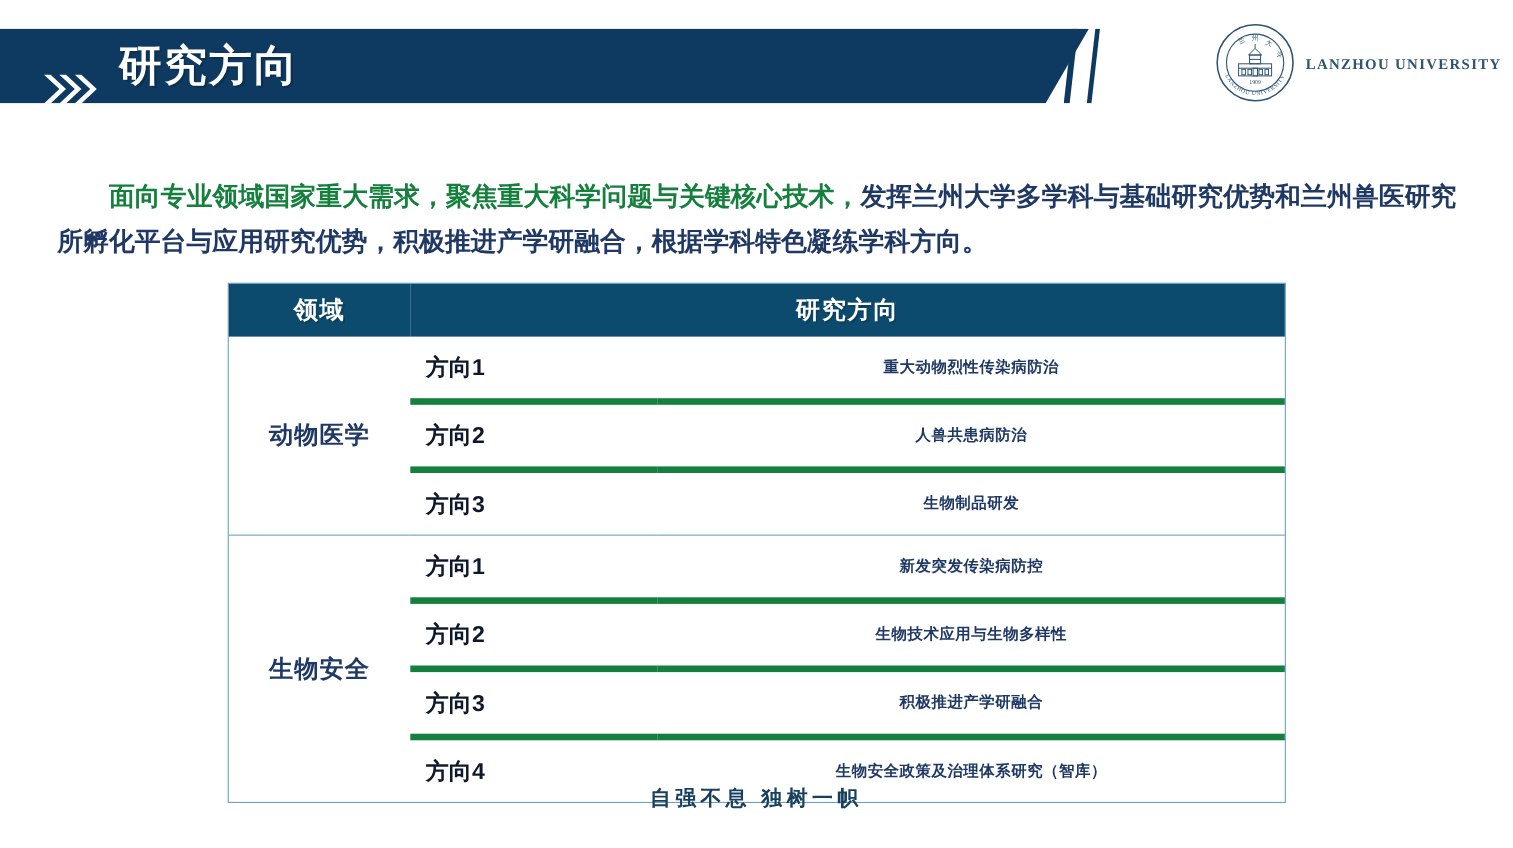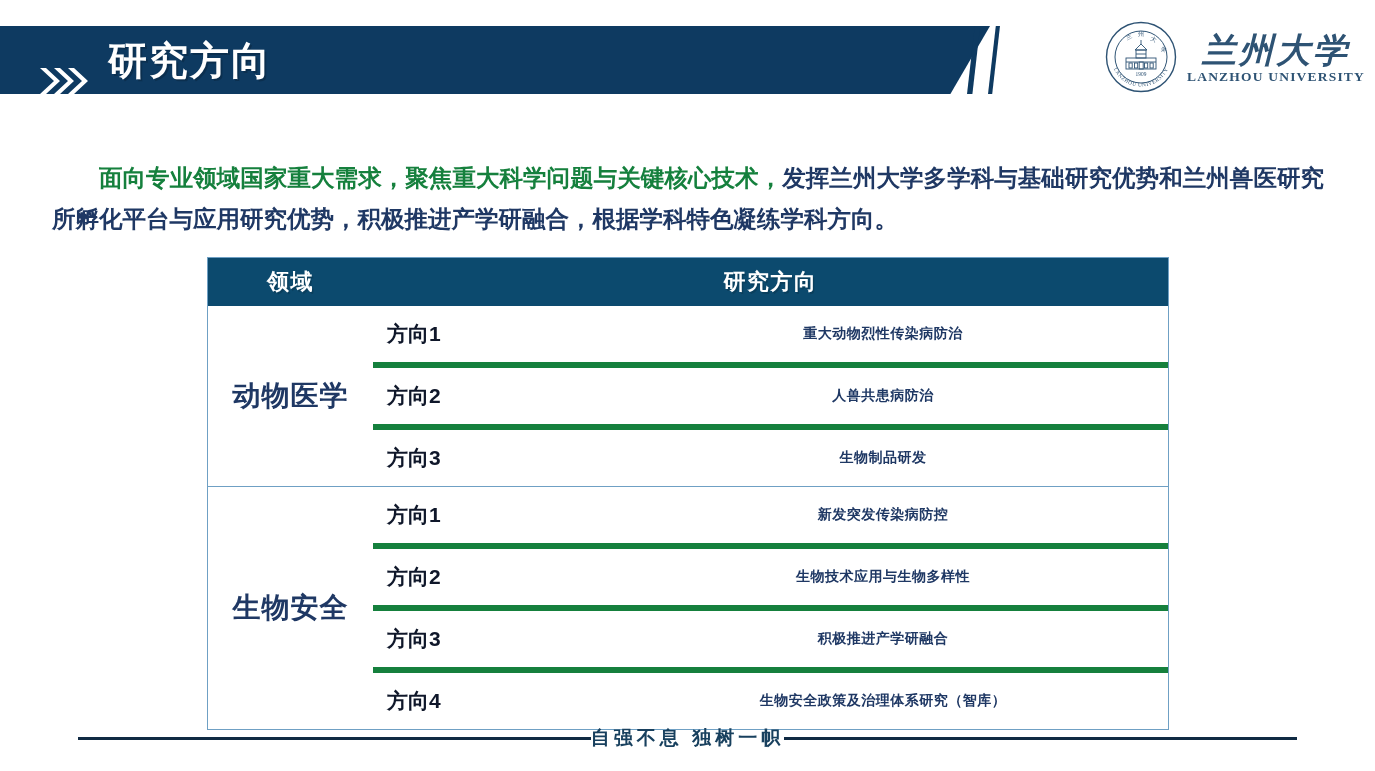--- a/index.html
+++ b/index.html
@@ -154,21 +154,21 @@
     font-weight: bold;
     height: 48px;
     letter-spacing: 1.5px;
     text-shadow: 1.5px 1.5px 0 rgba(0,0,0,0.15);
   }
   .col-field  { width: 165px; }
   .col-dirno  { width: 225px; }
   .col-dirname{ width: 570px; }
 
   .cell-field {
-    font-size: 28px;
+    font-size: 22px;
     font-weight: bold;
     color: #1F3864;
     text-align: center;
     letter-spacing: 1px;
   }
   .cell-dirno {
     font-size: 21px;
     font-weight: bold;
     color: #0f172a;
     text-align: left;
@@ -192,28 +192,29 @@
   }
   td.field-cell {
     border-right: none;
   }
 
   
   .footer {
     position: absolute;
     left: 0;
     right: 0;
-    bottom: 18px;
+    bottom: 30px;
     height: 30px;
     display: flex;
     align-items: center;
     justify-content: center;
     gap: 0;
     padding: 0 78px;
     box-sizing: border-box;
+    flex-direction: column;
   }
   .footer-line {
     flex: 1 1 auto;
     height: 3px;
     background: #102A43;
   }
   .footer-motto {
     flex: 0 0 auto;
     font-size: 19px;
     font-weight: bold;
@@ -267,21 +268,20 @@
       </g>
       <text x="36" y="55" font-family="'Liberation Serif',serif" font-size="5.4" fill="#2E5374" text-anchor="middle">1909</text>
 
       <text font-family="'Liberation Serif',serif" font-size="5.2" fill="#2E5374" letter-spacing="0.6">
         <textPath href="#sealarc" startOffset="50%" text-anchor="middle">LANZHOU UNIVERSITY</textPath>
       </text>
       <path id="sealarc" d="M6.5 36 A29.5 29.5 0 0 0 65.5 36" fill="none"></path>
     </svg>
   </div>
   <div class="logo-text">
-    <div class="logo-cn">兰州大学</div>
     <div class="logo-en">LANZHOU UNIVERSITY</div>
   </div>
 </div>
 
 <p class="intro"><span class="hi">面向专业领域国家重大需求，聚焦重大科学问题与关键核心技术，</span><span>发挥兰州大学多学科与基础研究优势和兰州兽医研究所孵化平台与应用研究优势，积极推进产学研融合，根据学科特色凝练学科方向。</span></p>
 
 <div class="table-wrap">
   <table class="dirs">
     <colgroup>
       <col class="col-field">

